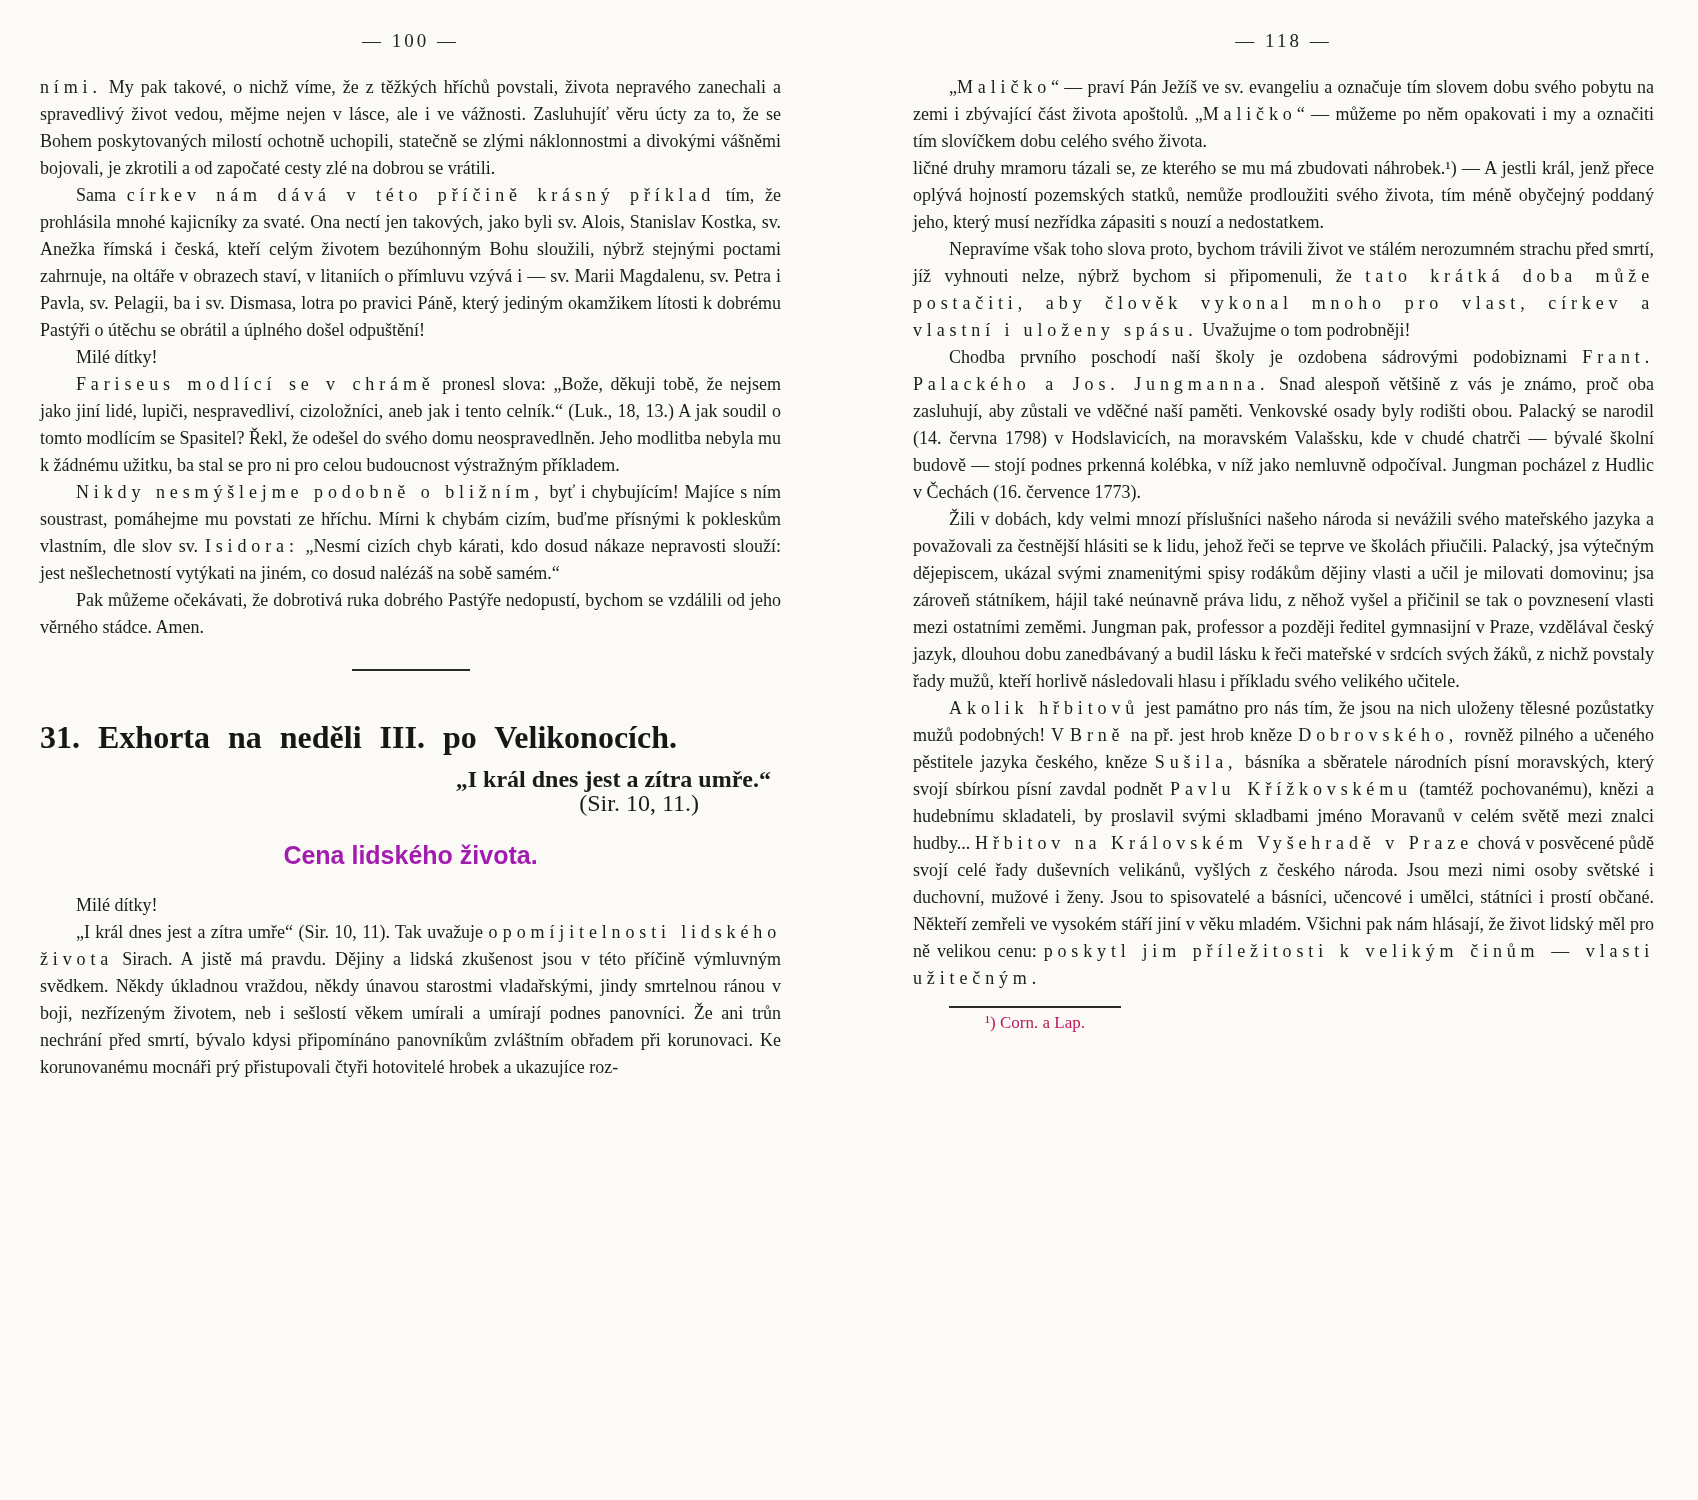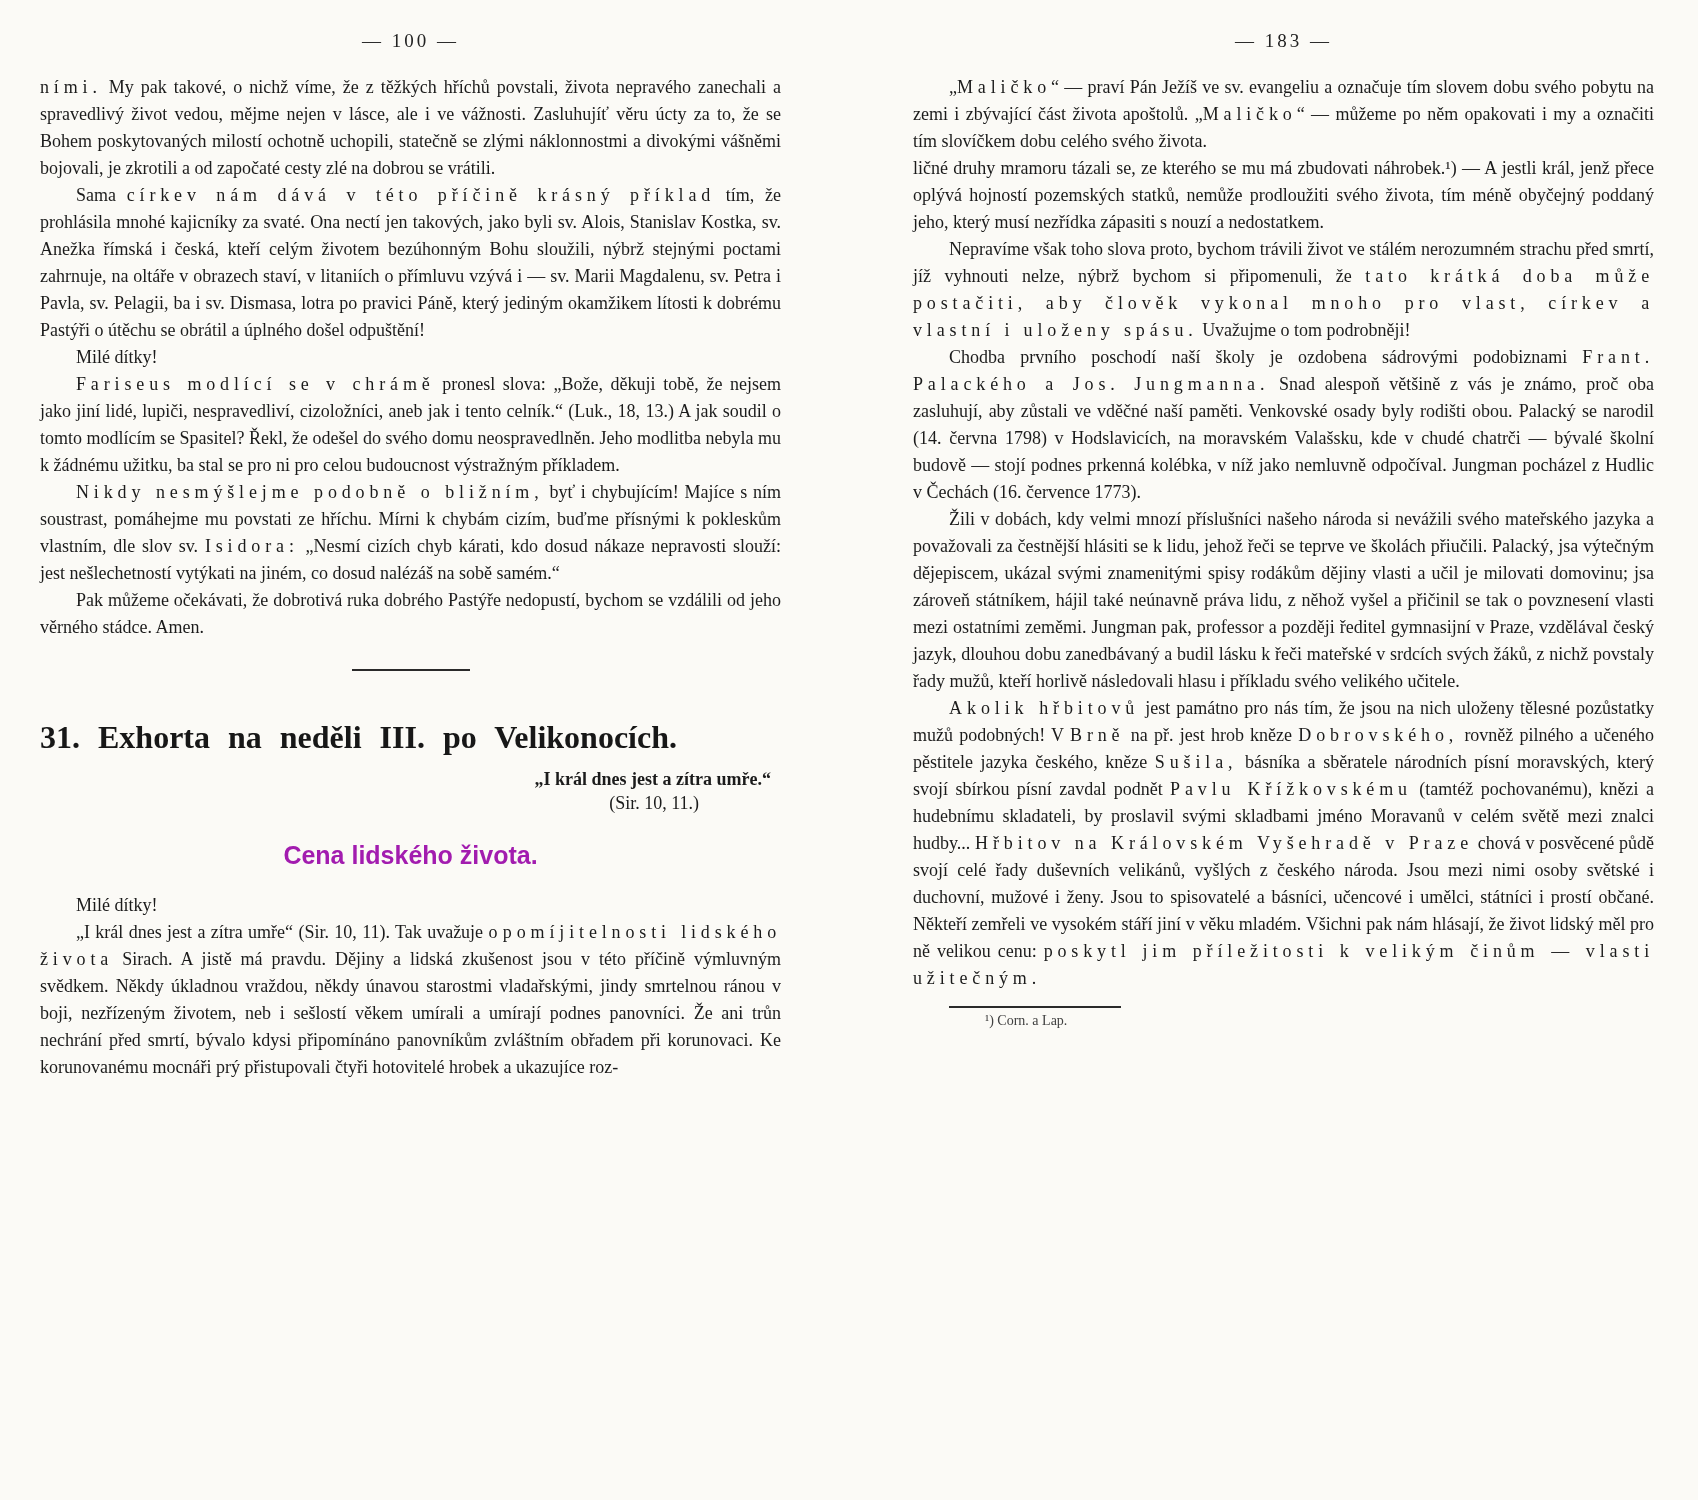--- a/index.html
+++ b/index.html
@@ -55,21 +55,21 @@
     font-weight: 700;
     font-size: 32px;
     line-height: 40px;
     margin: 46px 0 10px;
     word-spacing: 10px;
     color: #171717;
   }
   .epigraph {
     text-align: right;
     margin: 4px 10px 16px 0;
-    font-size: 18px;
+    font-size: 24px;
     line-height: 24px;
   }
   .epigraph-quote {
     font-weight: 700;
   }
   .epigraph-source {
     padding-right: 72px;
   }
   .section-heading {
     text-align: center;
@@ -81,23 +81,23 @@
   }
   .footnote {
     margin-top: 14px;
   }
   .footnote-rule {
     width: 172px;
     border-top: 2px solid #2a2a2a;
     margin: 0 0 5px 36px;
   }
   .footnote-text {
-    font-size: 14px;
+    font-size: 17px;
     padding-left: 72px;
-    color: #404040;
+    color: #be185d;
   }
 </style>
 </head>
 <body>
 
 <div class="spread">
   <div class="page">
     <div class="page-number">— 100 —</div>
     <div class="page-body">
         <p class="para"><span class="spaced">ními.</span><span> My pak takové, o nichž víme, že z těžkých hříchů povstali, života nepravého zanechali a spravedlivý život vedou, mějme nejen v lásce, ale i ve vážnosti. Zasluhujíť věru úcty za to, že se Bohem poskytovaných milostí ochotně uchopili, statečně se zlými náklonnostmi a divokými vášněmi bojovali, je zkrotili a od započaté cesty zlé na dobrou se vrátili.</span></p>
@@ -111,21 +111,21 @@
         <div class="epigraph">
           <div class="epigraph-quote">„I král dnes jest a zítra umře.“</div>
           <div class="epigraph-source">(Sir. 10, 11.)</div>
         </div>
         <h3 class="section-heading">Cena lidského života.</h3>
         <p class="para indent"><span>Milé dítky!</span></p>
         <p class="para indent"><span>„I král dnes jest a zítra umře“ (Sir. 10, 11). Tak uvažuje o </span><span class="spaced">pomíjitelnosti lidského života</span><span> Sirach. A jistě má pravdu. Dějiny a lidská zkušenost jsou v této příčině výmluvným svědkem. Někdy úkladnou vraždou, někdy únavou starostmi vladařskými, jindy smrtelnou ránou v boji, nezřízeným životem, neb i sešlostí věkem umírali a umírají podnes panovníci. Že ani trůn nechrání před smrtí, bývalo kdysi připomínáno panovníkům zvláštním obřadem při korunovaci. Ke korunovanému mocnáři prý přistupovali čtyři hotovitelé hrobek a ukazujíce roz-</span></p>
       </div>
   </div>
   <div class="page">
-    <div class="page-number">— 183 —</div>
+    <div class="page-number">— 118 —</div>
     <div class="page-body">
         <p class="para indent"><span>„</span><span class="spaced">Maličko</span><span>“ — praví Pán Ježíš ve sv. evangeliu a označuje tím slovem dobu svého pobytu na zemi i zbývající část života apoštolů. „</span><span class="spaced">Maličko</span><span>“ — můžeme po něm opakovati i my a označiti tím slovíčkem dobu celého svého života.</span></p>
         <p class="para"><span>ličné druhy mramoru tázali se, ze kterého se mu má zbudovati náhrobek.¹) — A jestli král, jenž přece oplývá hojností pozemských statků, nemůže prodloužiti svého života, tím méně obyčejný poddaný jeho, který musí nezřídka zápasiti s nouzí a nedostatkem.</span></p>
         <p class="para indent"><span>Nepravíme však toho slova proto, bychom trávili život ve stálém nerozumném strachu před smrtí, jíž vyhnouti nelze, nýbrž bychom si připomenuli, že </span><span class="spaced">tato krátká doba může postačiti, aby člověk vykonal mnoho pro vlast, církev a vlastní i uloženy spásu.</span><span> Uvažujme o tom podrobněji!</span></p>
         <p class="para indent"><span>Chodba prvního poschodí naší školy je ozdobena sádrovými podobiznami </span><span class="spaced">Frant. Palackého a Jos. Jungmanna.</span><span> Snad alespoň většině z vás je známo, proč oba zasluhují, aby zůstali ve vděčné naší paměti. Venkovské osady byly rodišti obou. Palacký se narodil (14. června 1798) v Hodslavicích, na moravském Valašsku, kde v chudé chatrči — bývalé školní budově — stojí podnes prkenná kolébka, v níž jako nemluvně odpočíval. Jungman pocházel z Hudlic v Čechách (16. července 1773).</span></p>
         <p class="para indent"><span>Žili v dobách, kdy velmi mnozí příslušníci našeho národa si nevážili svého mateřského jazyka a považovali za čestnější hlásiti se k lidu, jehož řeči se teprve ve školách přiučili. Palacký, jsa výtečným dějepiscem, ukázal svými znamenitými spisy rodákům dějiny vlasti a učil je milovati domovinu; jsa zároveň státníkem, hájil také neúnavně práva lidu, z něhož vyšel a přičinil se tak o povznesení vlasti mezi ostatními zeměmi. Jungman pak, professor a později ředitel gymnasijní v Praze, vzdělával český jazyk, dlouhou dobu zanedbávaný a budil lásku k řeči mateřské v srdcích svých žáků, z nichž povstaly řady mužů, kteří horlivě následovali hlasu i příkladu svého velikého učitele.</span></p>
         <p class="para indent"><span>A </span><span class="spaced">kolik hřbitovů</span><span> jest památno pro nás tím, že jsou na nich uloženy tělesné pozůstatky mužů podobných! V </span><span class="spaced">Brně</span><span> na př. jest hrob kněze </span><span class="spaced">Dobrovského,</span><span> rovněž pilného a učeného pěstitele jazyka českého, kněze </span><span class="spaced">Sušila,</span><span> básníka a sběratele národních písní moravských, který svojí sbírkou písní zavdal podnět </span><span class="spaced">Pavlu Křížkovskému</span><span> (tamtéž pochovanému), knězi a hudebnímu skladateli, by proslavil svými skladbami jméno Moravanů v celém světě mezi znalci hudby... </span><span class="spaced">Hřbitov na Královském Vyšehradě v Praze</span><span> chová v posvěcené půdě svojí celé řady duševních velikánů, vyšlých z českého národa. Jsou mezi nimi osoby světské i duchovní, mužové i ženy. Jsou to spisovatelé a básníci, učencové i umělci, státníci i prostí občané. Někteří zemřeli ve vysokém stáří jiní v věku mladém. Všichni pak nám hlásají, že život lidský měl pro ně velikou cenu: </span><span class="spaced">poskytl jim příležitosti k velikým činům — vlasti užitečným.</span></p>
         <div class="footnote">
           <div class="footnote-rule"></div>
           <div class="footnote-text">¹) Corn. a Lap.</div>

